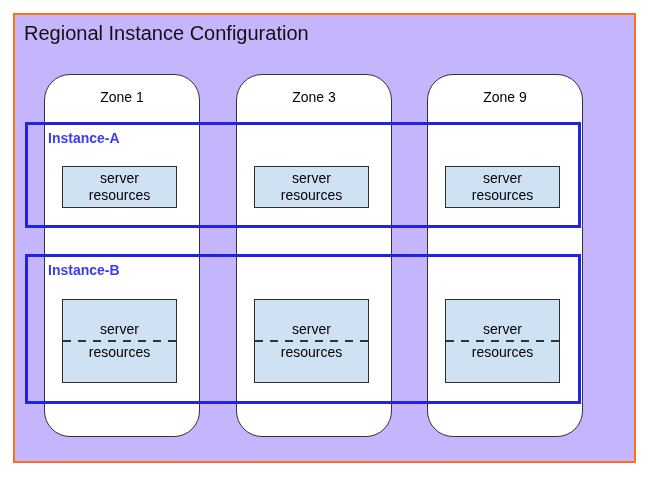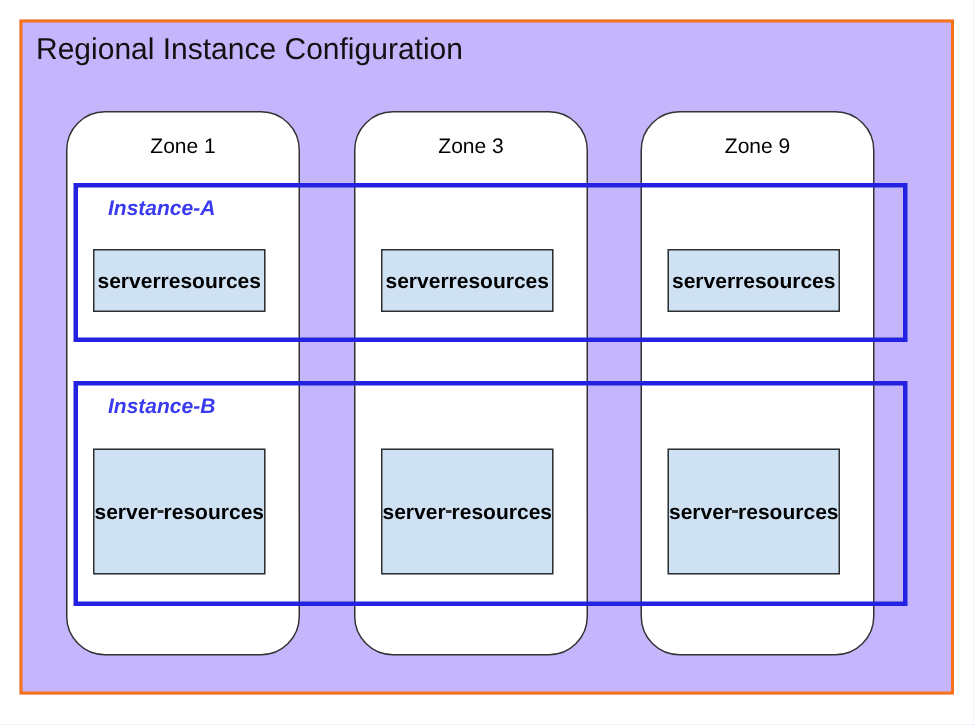--- a/index.html
+++ b/index.html
@@ -49,54 +49,52 @@
   .zone-3 { left: 412px; }
   .zone-label {
     display: block;
     margin-top: 14px;
     text-align: center;
     font-size: 14px;
     color: #000000;
   }
   .instance {
     position: absolute;
-    left: 34px;
+    left: 10px;
     width: 556px;
     box-sizing: border-box;
     border: 3px solid #2222e0;
     background: transparent;
-    font-style: italic;
   }
   .instance-a { top: 107px; height: 106px; }
   .instance-b { top: 239px; height: 150px; text-align: center; }
   .instance-label {
     position: absolute;
     left: 20px;
     top: 5px;
     font-size: 14px;
     font-weight: bold;
     color: #3a3af0;
     white-space: nowrap;
   }
   .server-box {
     position: absolute;
     left: 17px;
     width: 115px;
     box-sizing: border-box;
     background: #cfe2f3;
     border: 1px solid #2e2e2e;
     display: flex;
-    flex-direction: row;
+    flex-direction: column;
     align-items: center;
     justify-content: center;
     font-size: 14px;
     line-height: 17px;
     color: #000000;
     text-align: center;
-    font-weight: bold;
   }
   .server-box.row-a { top: 91px;  height: 42px; }
   .server-box.row-b { top: 224px; height: 84px; }
   .partition-divider {
     width: 100%;
     height: 2px;
     margin: 2px 0;
     background: repeating-linear-gradient(
       to right,
       #333333 0px, #333333 8px,

